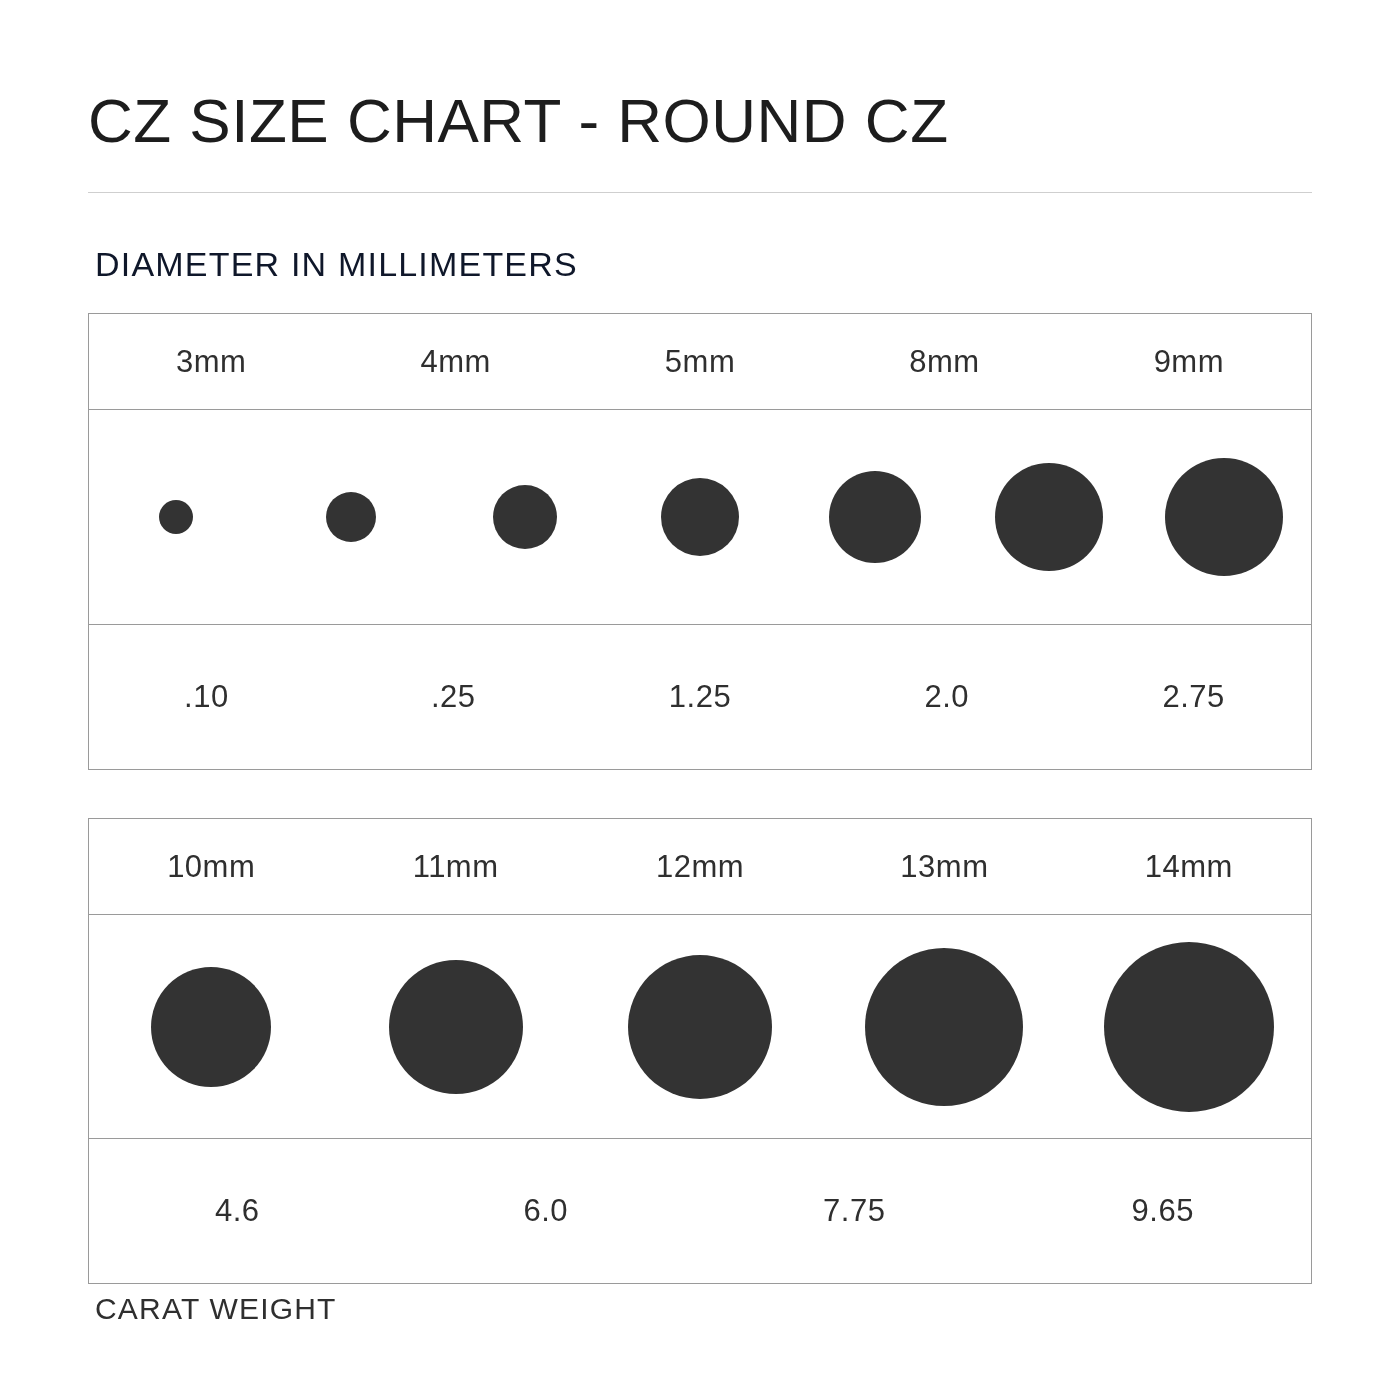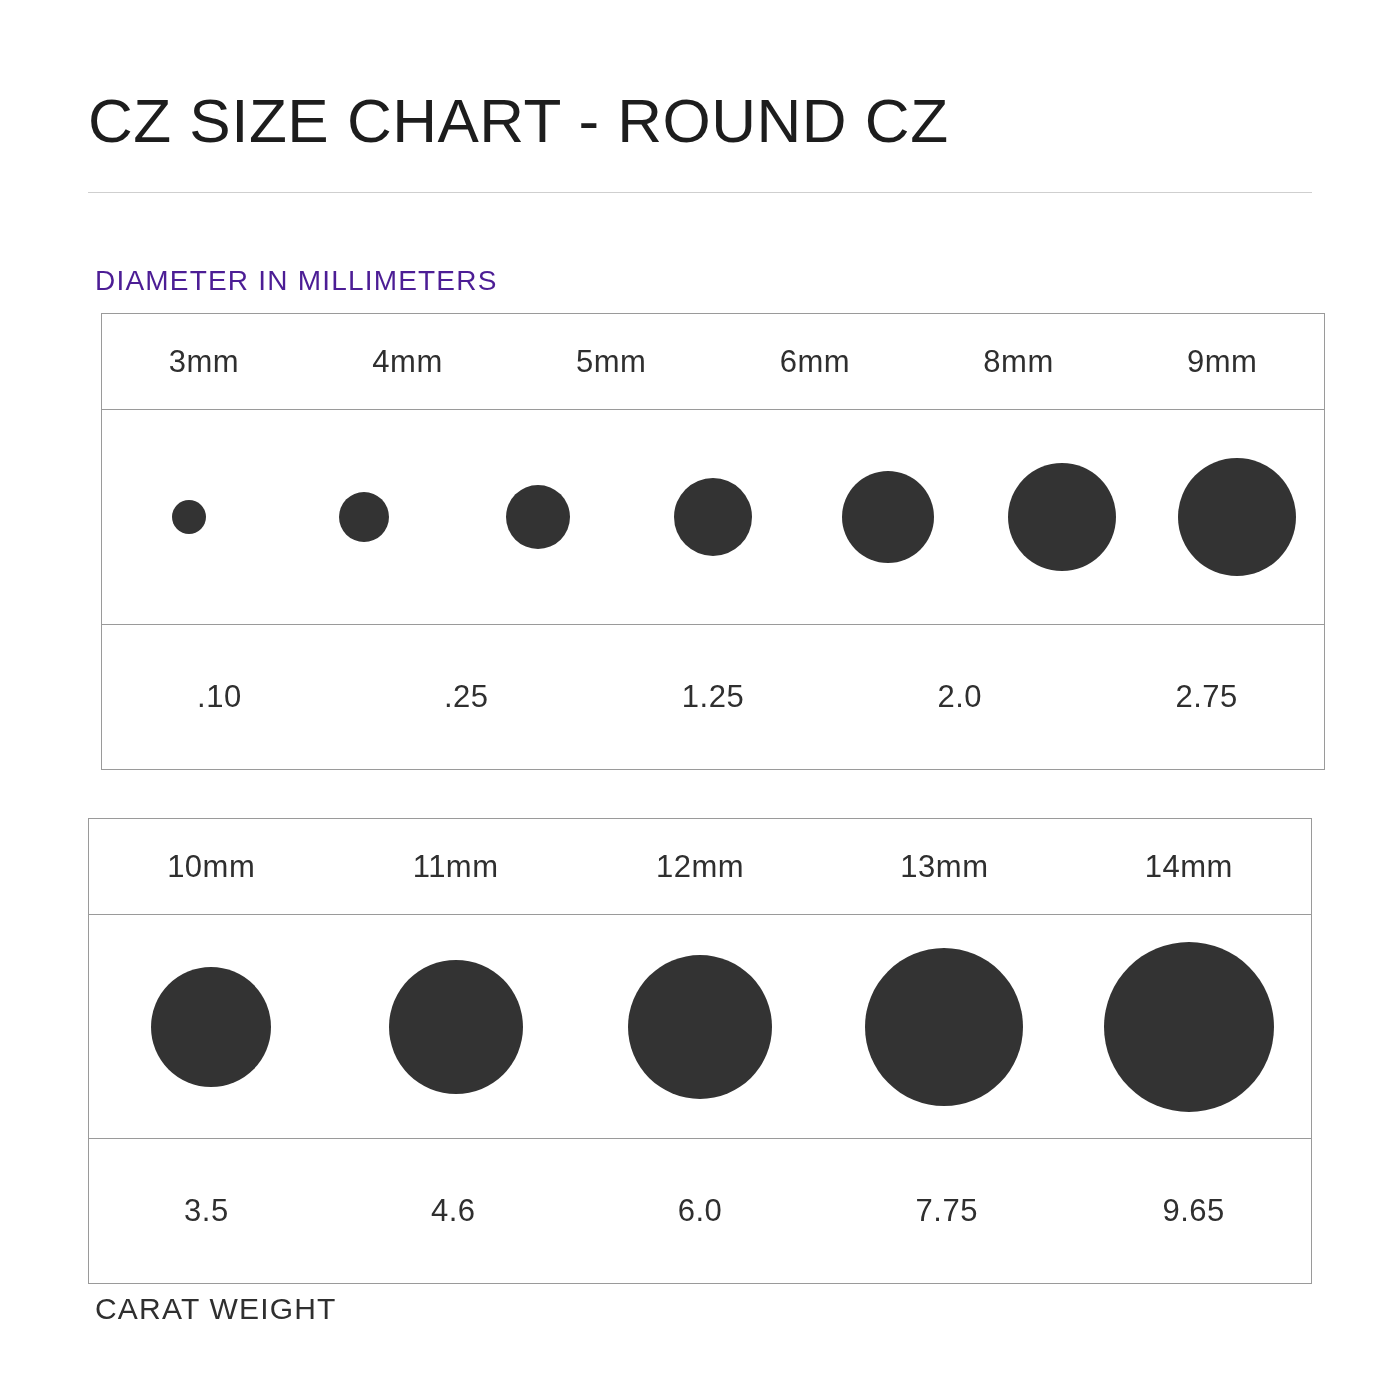--- a/index.html
+++ b/index.html
@@ -35,41 +35,40 @@
     left: 88px;
     top: 192px;
     width: 1224px;
     height: 1px;
     background: #cfcfcf;
   }
   .caption-top {
     position: absolute;
     left: 95px;
     top: 245px;
-    font-size: 28px;
+    font-size: 34px;
     letter-spacing: 1.2px;
-    color: #4c1d95;
-    margin-top: 20px;
+    color: #0f172a;
   }
   .caption-bottom {
     position: absolute;
     left: 95px;
     top: 1292px;
     font-size: 30px;
     letter-spacing: 1.2px;
     color: #2f2f2f;
   }
   .table {
     position: absolute;
     left: 88px;
     border: 1px solid #9a9a9a;
     box-sizing: border-box;
     background: #fff;
   }
-  .table-a { top: 313px; width: 1224px; height: 457px; margin-left: 13px; }
+  .table-a { top: 313px; width: 1224px; height: 457px; }
   .table-b { top: 818px; width: 1224px; height: 466px; }
 
   .row {
     display: flex;
     width: 100%;
     box-sizing: border-box;
   }
   .row-head { height: 96px; border-bottom: 1px solid #9a9a9a; }
   .row-gems-a { height: 215px; border-bottom: 1px solid #9a9a9a; }
   .row-gems-b { height: 224px; border-bottom: 1px solid #9a9a9a; }
@@ -113,23 +112,20 @@
       <div class="cell">
           <span class="cell-label">3mm</span>
         </div>
       <div class="cell">
           <span class="cell-label">4mm</span>
         </div>
       <div class="cell">
           <span class="cell-label">5mm</span>
         </div>
       <div class="cell">
-          <span class="cell-label">6mm</span>
-        </div>
-      <div class="cell">
           <span class="cell-label">8mm</span>
         </div>
       <div class="cell">
           <span class="cell-label">9mm</span>
         </div>
     </div>
     <div class="row row-gems-a">
       <div class="cell">
           <span class="gem" style="width: 34px; height: 34px; background: rgb(51, 51, 51);"></span>
         </div>
@@ -201,23 +197,20 @@
         </div>
       <div class="cell">
           <span class="gem" style="width: 158px; height: 158px; background: rgb(51, 51, 51);"></span>
         </div>
       <div class="cell">
           <span class="gem" style="width: 170px; height: 170px; background: rgb(51, 51, 51);"></span>
         </div>
     </div>
     <div class="row row-weight">
       <div class="cell">
-          <span class="cell-weight">3.5</span>
-        </div>
-      <div class="cell">
           <span class="cell-weight">4.6</span>
         </div>
       <div class="cell">
           <span class="cell-weight">6.0</span>
         </div>
       <div class="cell">
           <span class="cell-weight">7.75</span>
         </div>
       <div class="cell">
           <span class="cell-weight">9.65</span>

